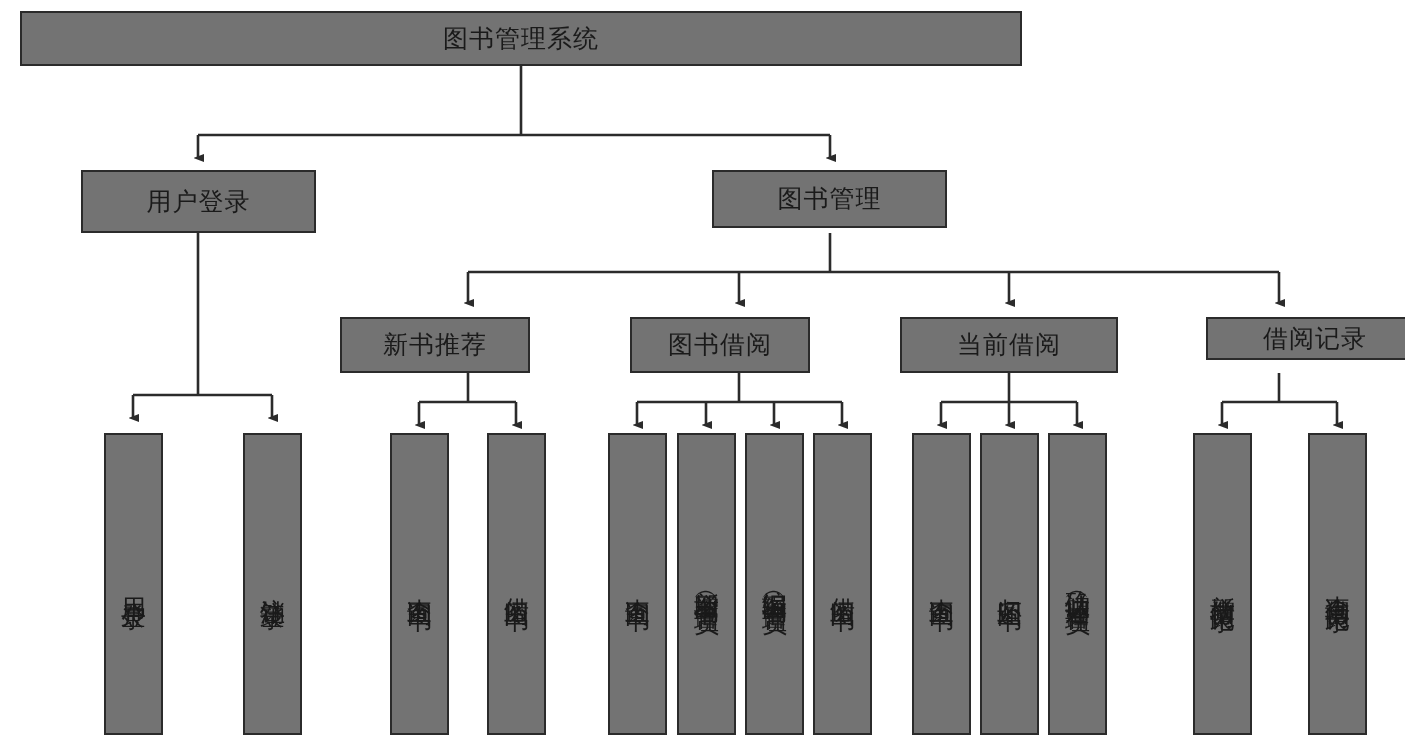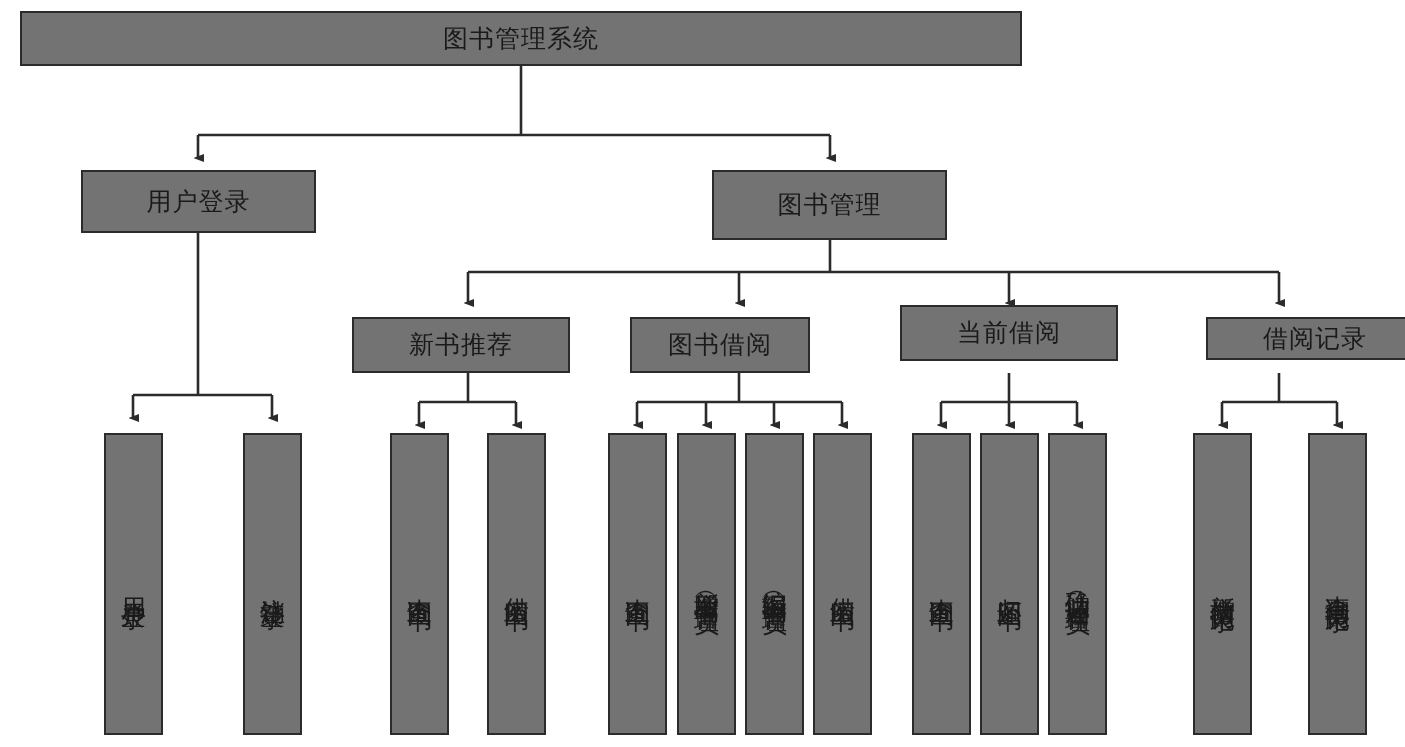--- a/index.html
+++ b/index.html
@@ -119,31 +119,31 @@
     </g>
   </svg>
 
   <div class="node h" style="left:20px; top:11px; width:1002px; height:55px;">
     <span>图书管理系统</span>
   </div>
 
   <div class="node h" style="left:81px; top:170px; width:235px; height:63px;">
     <span>用户登录</span>
   </div>
-  <div class="node h" style="left:712px; top:170px; width:235px; height:70px;">
+  <div class="node h" style="left:712px; top:170px; width:235px; height:58px;">
     <span>图书管理</span>
   </div>
 
-  <div class="node h" style="left:352px; top:317px; width:218px; height:56px;">
+  <div class="node h" style="left:340px; top:317px; width:190px; height:56px;">
     <span>新书推荐</span>
   </div>
   <div class="node h" style="left:630px; top:317px; width:180px; height:56px;">
     <span>图书借阅</span>
   </div>
-  <div class="node h" style="left:900px; top:305px; width:218px; height:56px;">
+  <div class="node h" style="left:900px; top:317px; width:218px; height:56px;">
     <span>当前借阅</span>
   </div>
   <div class="node h" style="left:1170px; top:317px; width:218px; height:43px;margin-left:36px;">
     <span>借阅记录</span>
   </div>
 
   <div class="node v" style="left:104px; top:433px; width:59px; height:302px;">
     <span class="vtext">用户登录</span>
   </div>
   <div class="node v" style="left:243px; top:433px; width:59px; height:302px;">

